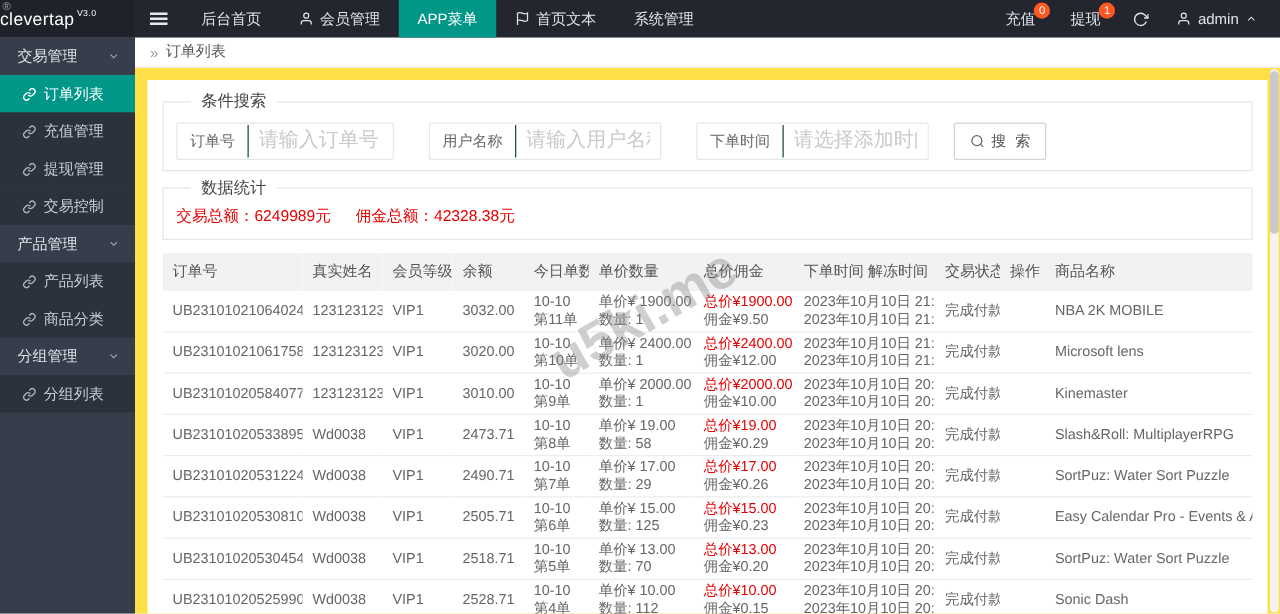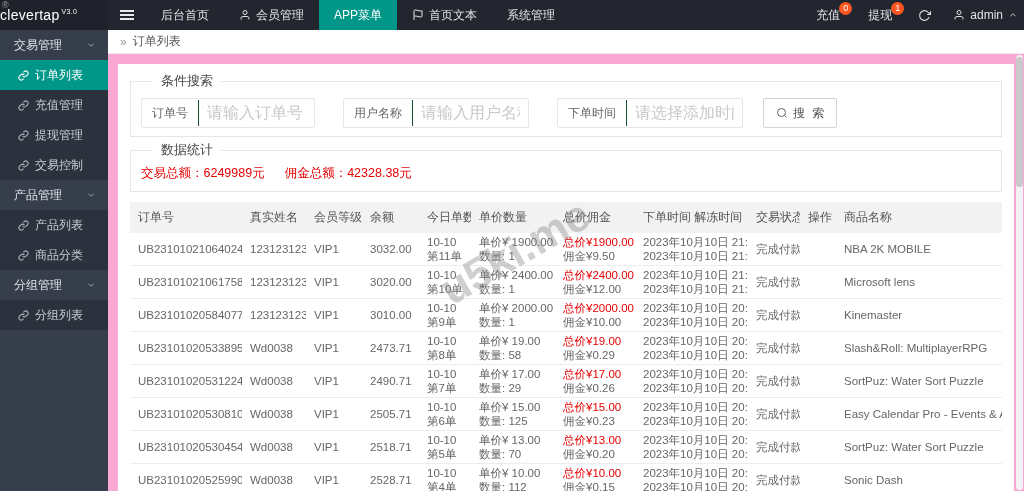--- a/index.html
+++ b/index.html
@@ -30,21 +30,21 @@
   }
   .nav-item.active { background:#009688; color:#fff; }
   .nav-item svg { stroke:#dfe3ea; }
   .top-right { margin-left:auto; display:flex; align-items:stretch; }
   .top-link { display:flex; align-items:center; padding:0 14px; color:#dfe3ea; cursor:pointer; position:relative; }
   .badge {
     position:absolute; top:2px; right:2px; min-width:13px; height:13px; line-height:13px;
     background:#ff5722; color:#fff; border-radius:7px; font-size:9px; text-align:center; padding:0 3px;
   }
   .icon-btn { display:flex; align-items:center; padding:0 12px; cursor:pointer; }
-  .admin { display:flex; align-items:center; gap:5px; padding:0 6px 0 10px; color:#dfe3ea; cursor:pointer; }
+  .admin { display:flex; align-items:center; gap:5px; padding:0 18px 0 10px; color:#dfe3ea; cursor:pointer; }
 
   
   .sidebar { position:absolute; top:30px; left:0; bottom:0; width:108px; background:#353e4a; z-index:15; }
   .side-group-header {
     height:30px; display:flex; align-items:center; justify-content:space-between;
     padding:0 12px 0 14px; color:#dde2e9; cursor:pointer; font-size:12px;
   }
   .side-item {
     height:30px; display:flex; align-items:center; gap:6px; padding-left:18px;
     background:#2b323d; color:#c7cdd6; cursor:pointer; font-size:12px;
@@ -57,21 +57,21 @@
   
   .crumb-bar {
     position:absolute; top:30px; left:108px; right:0; height:24px;
     background:#fff; display:flex; align-items:center; padding-left:12px;
     border-bottom:1px solid #ececec; z-index:5;
   }
   .crumb-arrow { color:#999; margin-right:6px; font-size:12px; }
   .crumb-label { color:#555; }
 
   
-  .content { position:absolute; top:54px; left:108px; right:0; bottom:0; background:#f9a8d4; padding:10px 10px 0; }
+  .content { position:absolute; top:54px; left:108px; right:0; bottom:0; background:#fde047; padding:10px 10px 0; }
   .card { background:#fff; height:100%; padding:4px 12px 0; }
 
   fieldset { border:1px solid #e6e6e6; margin-top:4px; padding:8px 10px; }
   legend { padding:0 8px; margin-left:12px; font-size:13px; color:#444; }
 
   .form-row { display:flex; align-items:center; gap:28px; }
   .input-group { display:flex; align-items:center; border:1px solid #e6e6e6; height:30px; border-radius:2px; background:#fff; }
   .input-group label { padding:0 10px; color:#666; white-space:nowrap; }
   .input-group input {
     border:none; outline:none; width:116px; height:26px; font-size:16px; color:#666;

